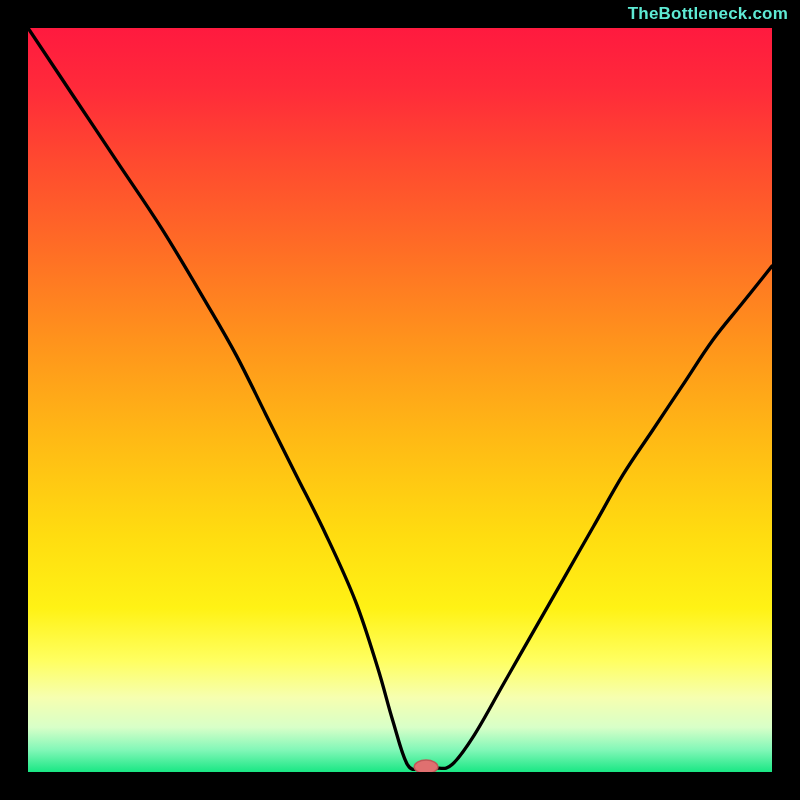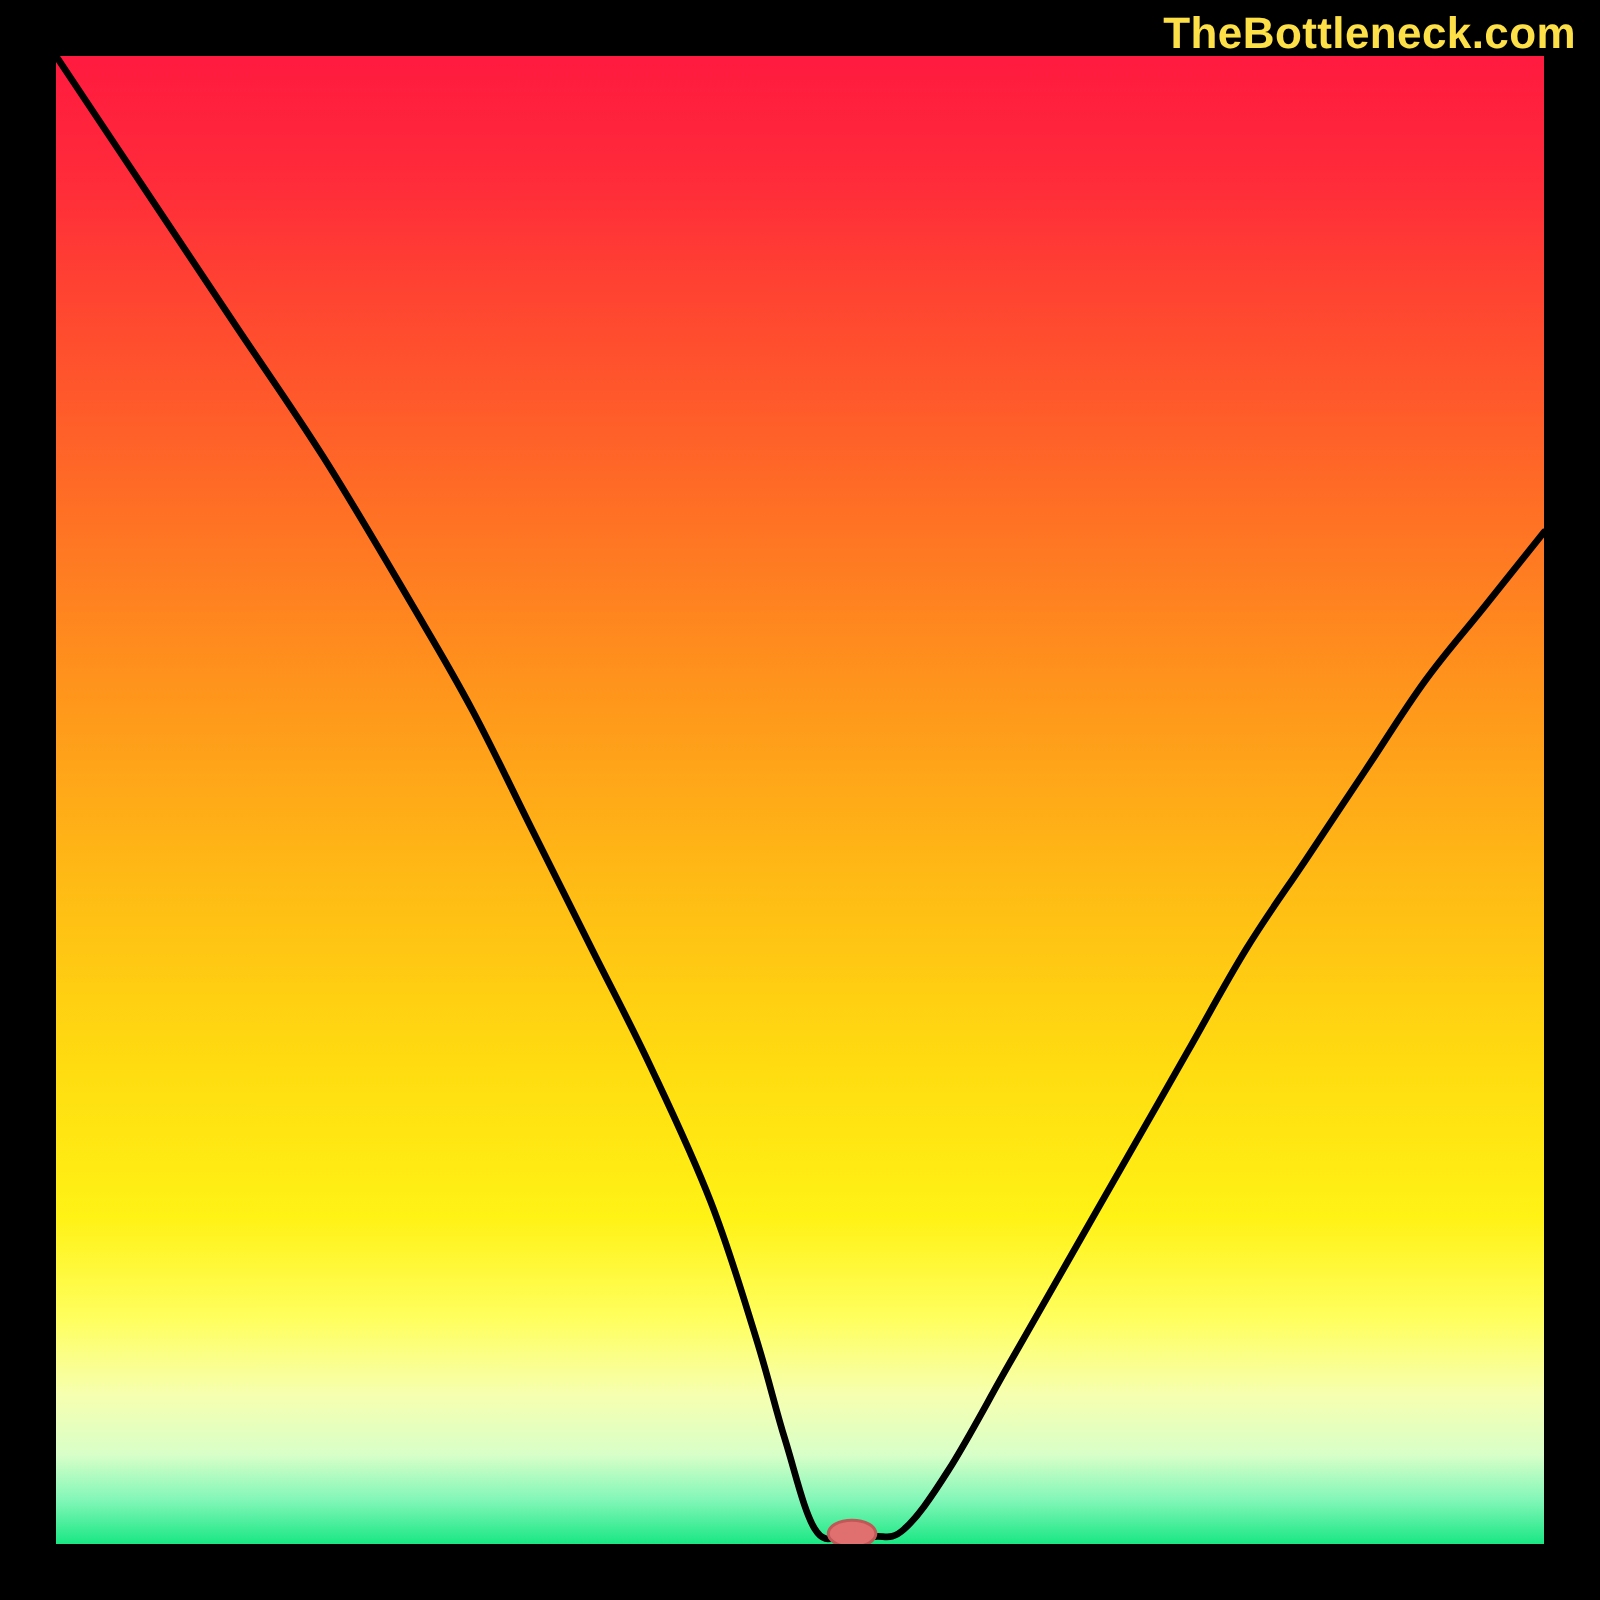--- a/index.html
+++ b/index.html
@@ -14,22 +14,22 @@
   .frame {
     position: relative;
     width: 800px;
     height: 800px;
     background: #000;
   }
   .watermark {
     position: absolute;
     top: 4px;
     right: 12px;
-    color: #fde047;
-    font-size: 22px;
+    color: #5eead4;
+    font-size: 17px;
     font-weight: 600;
     letter-spacing: 0.2px;
     user-select: none;
   }
   .plot {
     position: absolute;
     left: 28px;
     top: 28px;
     width: 744px;
     height: 744px;

